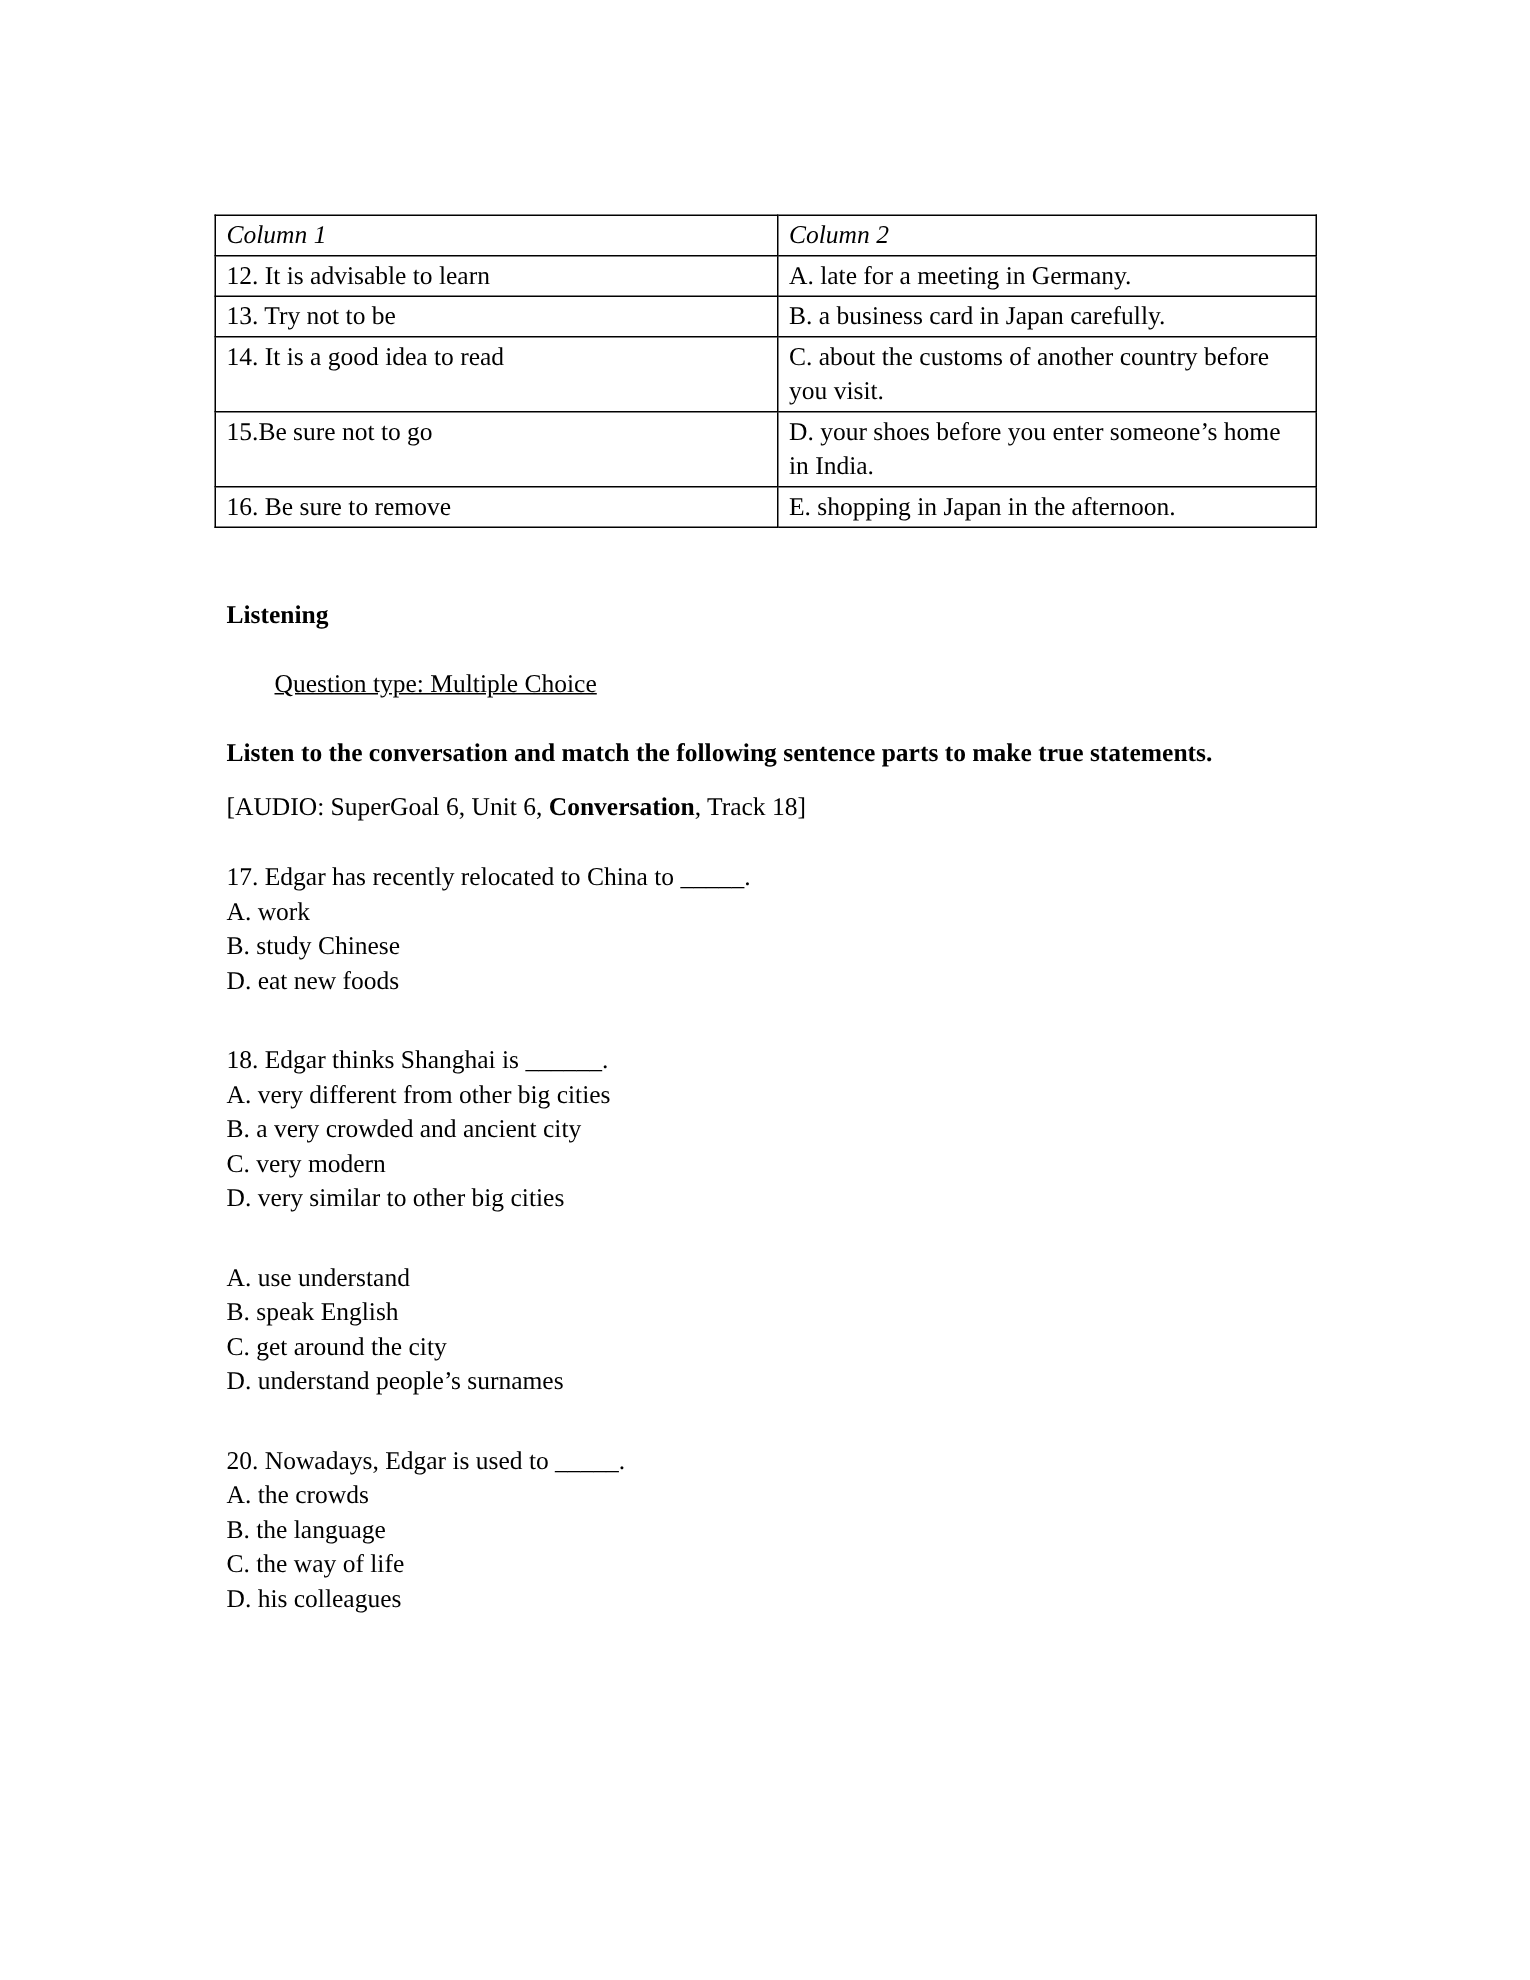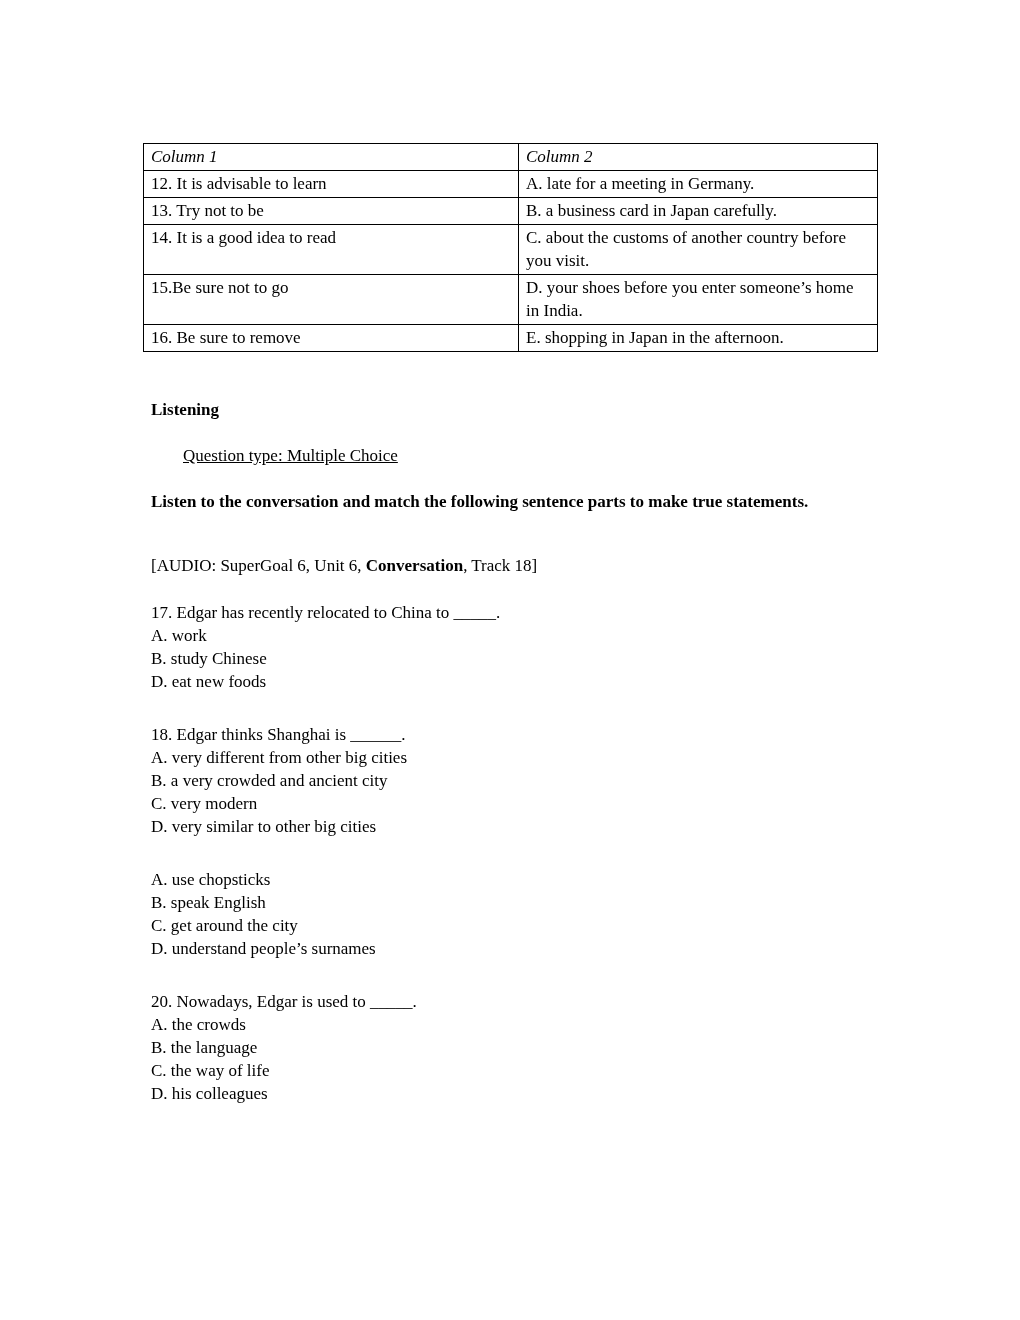--- a/index.html
+++ b/index.html
@@ -57,21 +57,21 @@
     display: inline-block;
     margin-left: 32px;
   }
   .qtype-wrap { margin-top: 0; }
   .instructions {
     font-weight: bold;
     margin-top: 23px;
     max-width: 682px;
   }
   .audio-line {
-    margin-top: 41px;
+    margin-top: 13px;
   }
   .audio-line .bold { font-weight: bold; }
   .question-block {
     margin-top: 24px;
   }
   .question-block.gap-large {
     margin-top: 30px;
   }
   .q-line { line-height: 23px; }
 </style>
@@ -136,21 +136,21 @@
 
   <div class="txt question-block gap-large">
     <div class="q-line">18. Edgar thinks Shanghai is ______.</div>
     <div class="q-line">A. very different from other big cities</div>
     <div class="q-line">B. a very crowded and ancient city</div>
     <div class="q-line">C. very modern</div>
     <div class="q-line">D. very similar to other big cities</div>
   </div>
 
   <div class="txt question-block gap-large">
-    <div class="q-line">A. use chopsticks</div>
+    <div class="q-line">A. use understand</div>
     <div class="q-line">B. speak English</div>
     <div class="q-line">C. get around the city</div>
     <div class="q-line">D. understand people’s surnames</div>
   </div>
 
   <div class="txt question-block gap-large">
     <div class="q-line">20. Nowadays, Edgar is used to _____.</div>
     <div class="q-line">A. the crowds</div>
     <div class="q-line">B. the language</div>
     <div class="q-line">C. the way of life</div>

